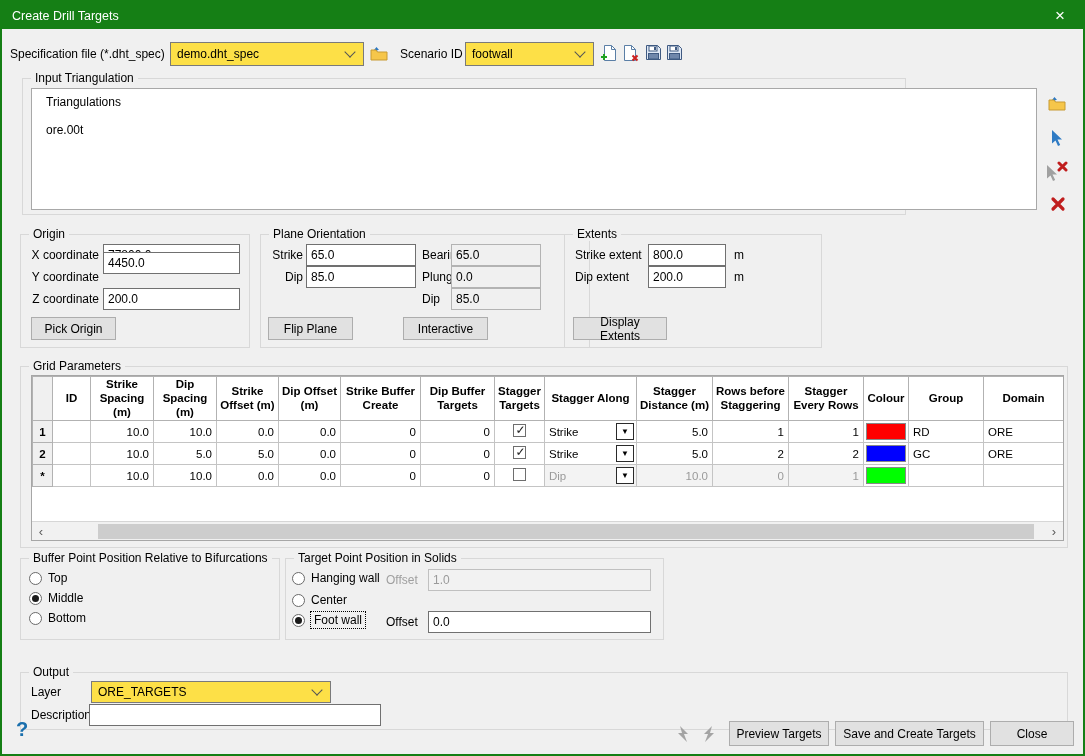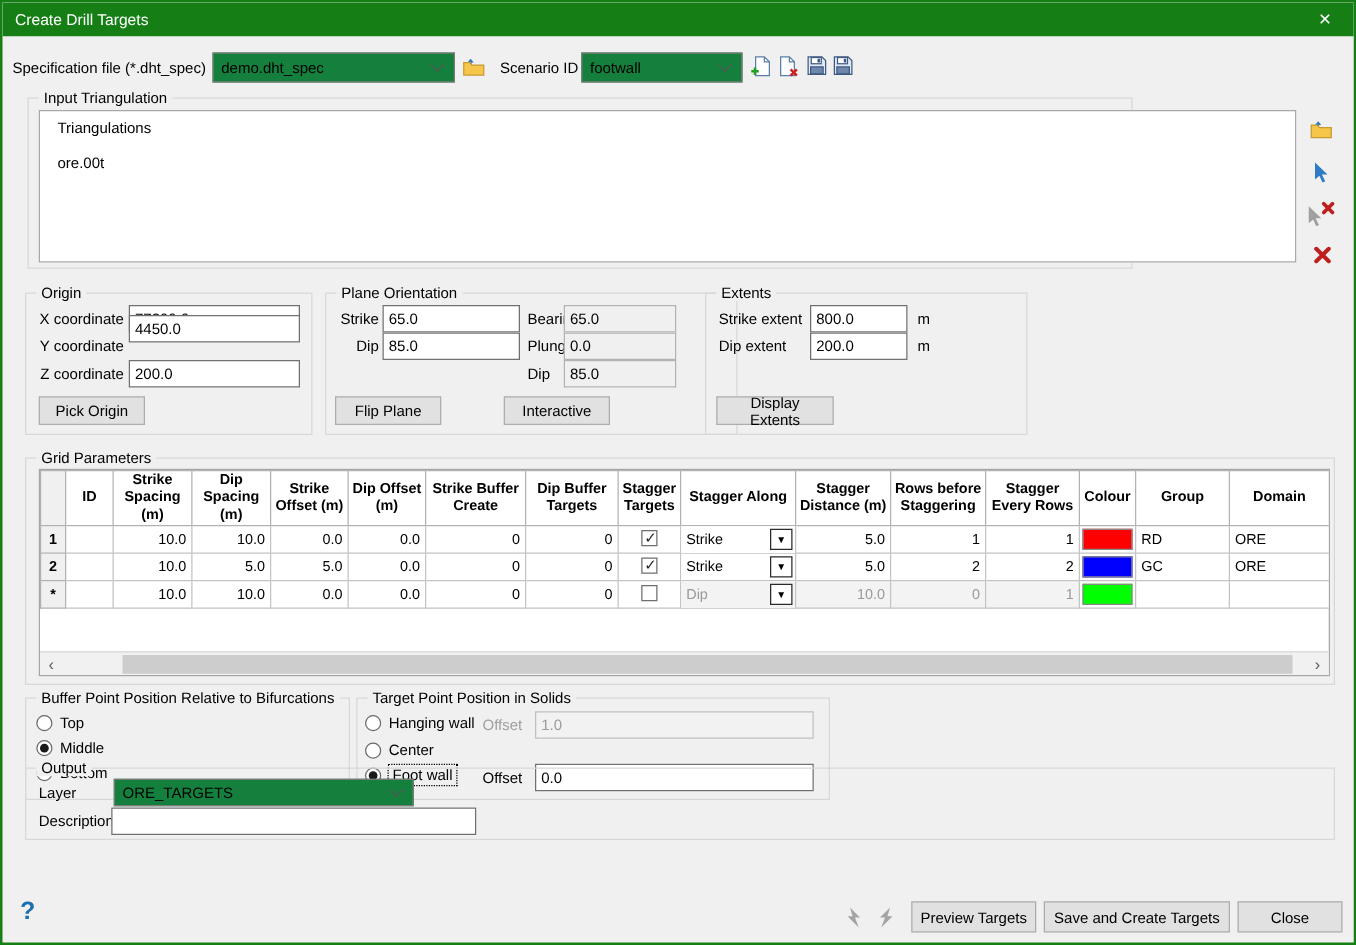--- a/index.html
+++ b/index.html
@@ -9,21 +9,21 @@
   .titlebar{position:absolute;left:0;top:0;right:0;height:27px;background:#157f15;color:#fff;
             display:flex;align-items:center;padding:0 10px;box-sizing:border-box;font-size:12.5px;}
   .titlebar .close{margin-left:auto;font-size:17px;line-height:1;cursor:default;padding:0 8px;}
   .lbl{position:absolute;display:flex;align-items:center;height:22px;white-space:nowrap;}
   .lbl.r{justify-content:flex-end;}
   .lbl.gray{color:#9f9f9f;}
   .input{position:absolute;height:22px;border:1px solid #707070;background:#fff;font-size:12px;
          padding:0 4px;box-sizing:border-box;font-family:inherit;color:#000;outline:none;}
   .input.ro{background:#f0f0f0;border-color:#b3b3b3;}
   .input.dis{background:#f2f2f2;border-color:#c0c0c0;color:#9a9a9a;}
-  .combo{position:absolute;border:1px solid #7a7a7a;background:#15803d;display:flex;align-items:center;
+  .combo{position:absolute;border:1px solid #7a7a7a;background:#fde047;display:flex;align-items:center;
          padding:0 24px 0 6px;box-sizing:border-box;white-space:nowrap;overflow:hidden;}
   .combo .chev{position:absolute;right:9px;top:50%;width:7px;height:7px;margin-top:-6px;
          border-right:1.4px solid #555;border-bottom:1.4px solid #555;transform:rotate(45deg);}
   .btn{position:absolute;display:flex;align-items:center;justify-content:center;background:#e1e1e1;
        border:1px solid #adadad;box-sizing:border-box;font-family:inherit;font-size:12px;cursor:default;}
   .group{position:absolute;border:1px solid #d8d8d8;box-sizing:border-box;}
   .legend{position:absolute;top:-8px;left:8px;background:#f0f0f0;padding:0 4px;white-space:nowrap;}
   .icon{position:absolute;display:flex;align-items:center;justify-content:center;}
   .listbox{position:absolute;background:#fff;border:1px solid #a8a8a8;box-sizing:border-box;}
   .tree-item{position:absolute;left:14px;white-space:nowrap;}
@@ -342,21 +342,21 @@
       <span>Center</span>
     </div>
     <div class="radio-row" style="left:6px;top:52px;">
       <span class="radio" data-checked="true"></span>
       <span class="focus-dotted">Foot wall</span>
     </div>
     <div class="lbl" style="left:100px;top:52px;">Offset</div>
     <input class="input" style="left: 142px; top: 52px; width: 223px;" value="0.0">
   </div>
 
-  <div class="group" style="left:18px;top:612px;width:1048px;height:58px;">
+  <div class="group" style="left:18px;top:670px;width:1048px;height:58px;">
     <span class="legend">Output</span>
     <div class="lbl" style="left:10px;top:8px;">Layer</div>
     <div class="combo" style="left:70px;top:8px;width:240px;height:22px;">
       <span>ORE_TARGETS</span>
       <span class="chev"></span>
     </div>
     <div class="lbl" style="left:10px;top:31px;">Description</div>
     <input class="input" style="left: 68px; top: 31px; width: 292px;" value="">
   </div>
 

